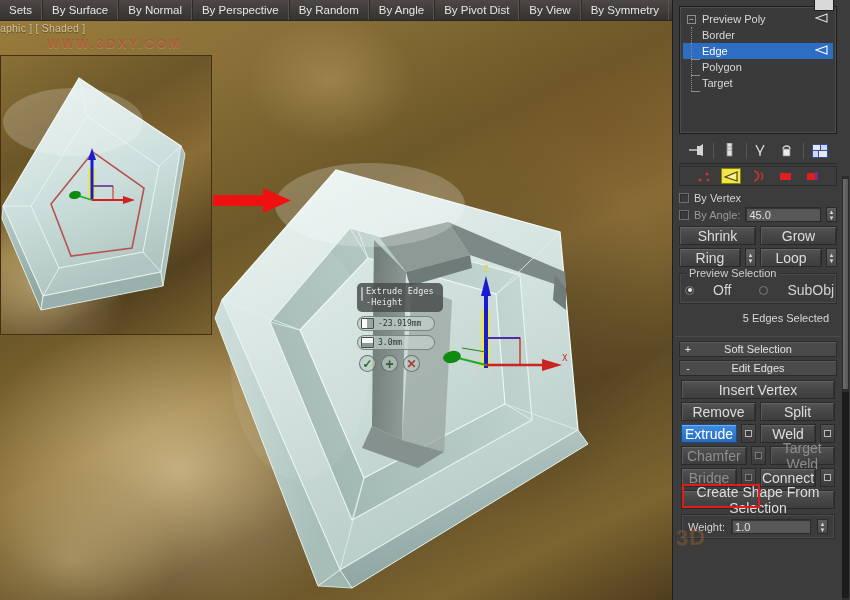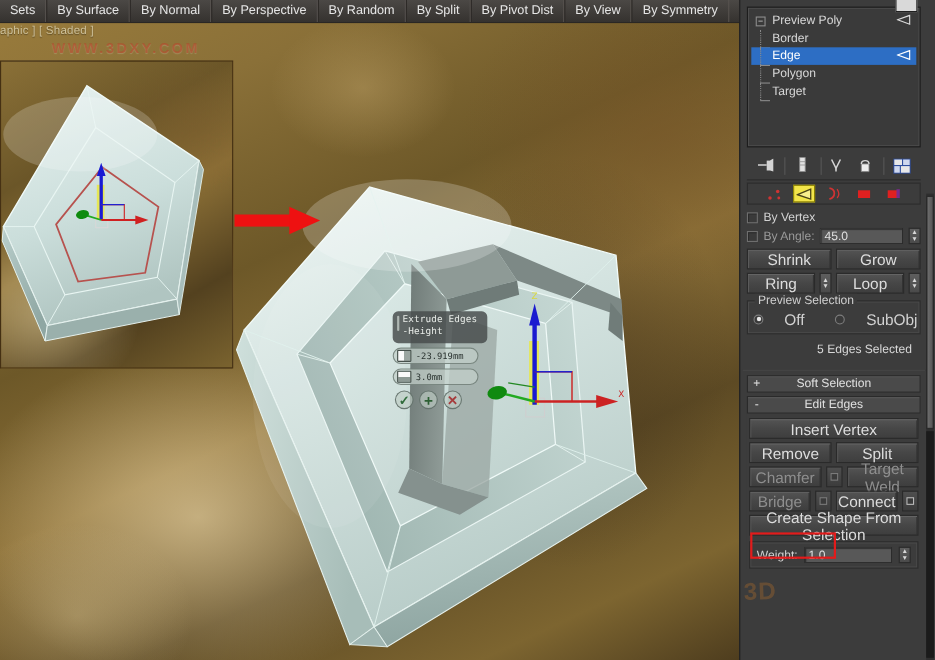--- a/index.html
+++ b/index.html
@@ -457,21 +457,21 @@
 
     <div id="vp-label">aphic ] [ Shaded ]</div>
     <div id="watermark">WWW.3DXY.COM</div>
 
     <div id="menubar">
       <div class="menu-item">Sets</div>
       <div class="menu-item">By Surface</div>
       <div class="menu-item">By Normal</div>
       <div class="menu-item">By Perspective</div>
       <div class="menu-item">By Random</div>
-      <div class="menu-item">By Split</div>
+      <div class="menu-item">By Angle</div>
       <div class="menu-item">By Pivot Dist</div>
       <div class="menu-item">By View</div>
       <div class="menu-item">By Symmetry</div>
     </div>
   </div>
 
   <div id="panel">
     <div id="panel-scroll">
 
       <div class="stack-box">
@@ -635,20 +635,30 @@
         </div>
 
         <div style="padding:4px 2px 0 2px;">
           <div class="btn">Insert Vertex</div>
 
           <div class="btn-row">
             <div class="btn" style="flex:1;">Remove</div>
             <div class="btn" style="flex:1;">Split</div>
           </div>
 
+          <div class="btn-row">
+            <div class="btn hl" style="flex:1;">Extrude</div>
+            <div class="sq">
+                <i></i>
+              </div>
+            <div class="btn" style="flex:1;">Weld</div>
+            <div class="sq">
+                <i></i>
+              </div>
+          </div>
 
           <div class="btn-row">
             <div class="btn dim" style="flex:1;">Chamfer</div>
             <div class="sq dim">
                 <i></i>
               </div>
             <div class="btn dim" style="flex:1;">Target Weld</div>
           </div>
 
           <div class="btn-row">

